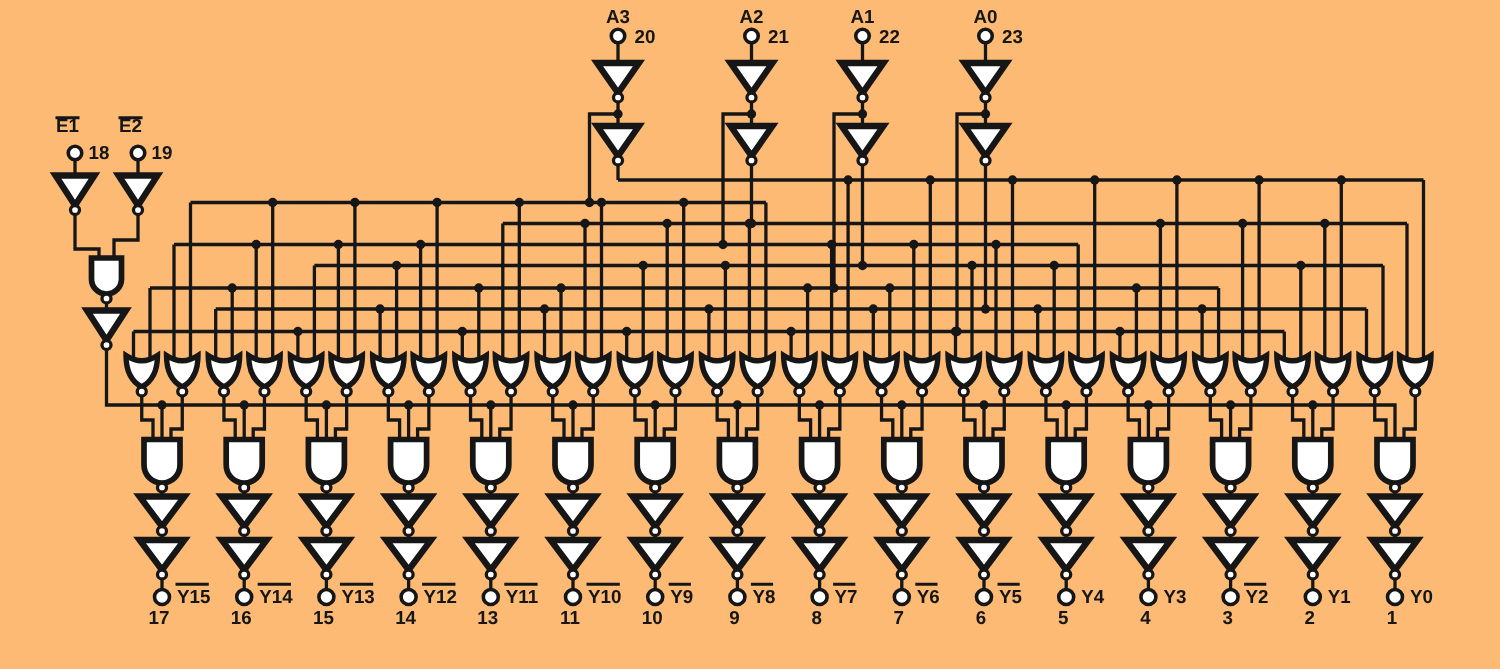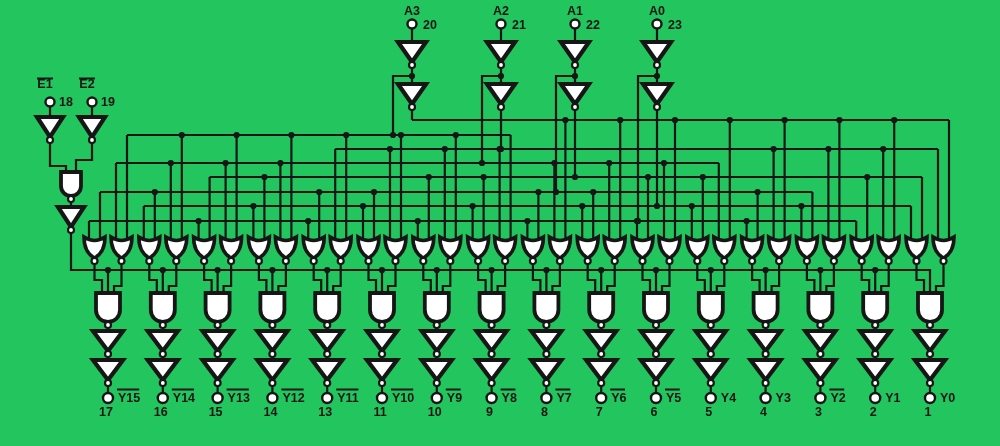--- a/index.html
+++ b/index.html
@@ -1,16 +1,16 @@
 <!DOCTYPE html>
 <html><head>
 <meta charset="utf-8">
 <style>
   html,body{margin:0;padding:0;background:#ffffff;}
-  .stage{position:relative;width:1000px;height:446px;background:#22c55e;overflow:hidden;}
+  .stage{position:relative;width:1000px;height:446px;background:#fdba74;overflow:hidden;}
   svg text{font-family:"Liberation Sans",sans-serif;font-weight:700;font-size:12.5px;fill:#161616;}
 </style>
 </head>
 <body>
 
 <div class="stage">
   <svg id="schematic" width="1000" height="446" viewBox="0 0 1000 446" aria-label="4-to-16 line decoder/demultiplexer logic diagram">
       <g>
         <g>
           <line x1="412" y1="120" x2="949" y2="120" stroke="#161616" stroke-width="2.2"></line>

